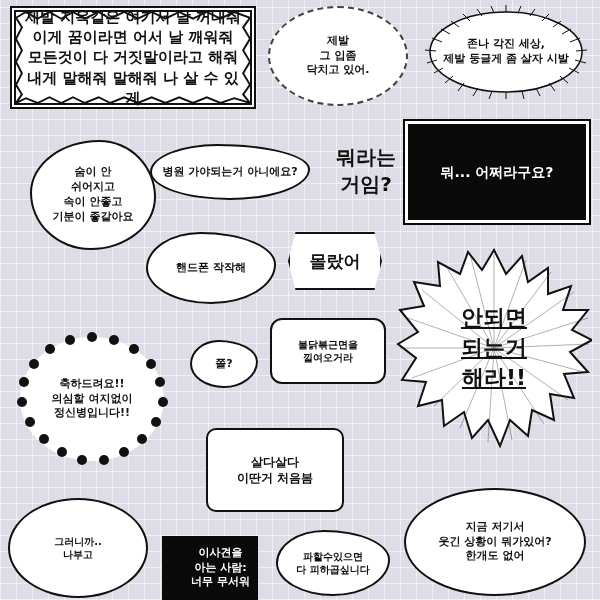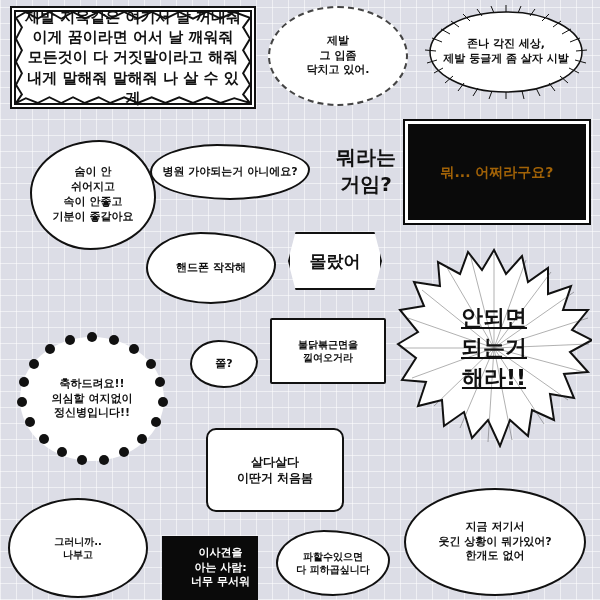--- a/index.html
+++ b/index.html
@@ -41,21 +41,21 @@
 
   
   .b-rect-jag {
     background: #fff;
     border: 2px solid #111;
     box-shadow: 0 0 0 2px #fff, 0 0 0 4px #111;
   }
   .b-rect {
     background: #fff;
     border: 2px solid #111;
-    border-radius: 2px;
+    border-radius: 12px;
   }
   .b-rect-soft {
     background: #fff;
     border: 2px solid #111;
     border-radius: 10px;
   }
   .b-ellipse {
     background: #fff;
     border: 2px solid #111;
     border-radius: 50%;
@@ -70,21 +70,21 @@
     border: 2px solid #111;
     border-radius: 42% 58% 50% 50% / 50% 45% 55% 50%;
   }
   .b-round2 {
     background: #fff;
     border: 2px solid #111;
     border-radius: 55% 45% 52% 48% / 48% 52% 48% 52%;
   }
   .b-black {
     background: #0a0a0a;
-    color: #a16207;
+    color: #ffffff;
     border: 2px solid #0a0a0a;
     box-shadow: 0 0 0 3px #fff, 0 0 0 5px #0a0a0a;
   }
   .b-black-plain {
     background: #0a0a0a;
     color: #fff;
   }
   .b-hex {
     background: #fff;
     border: 2px solid #111;

